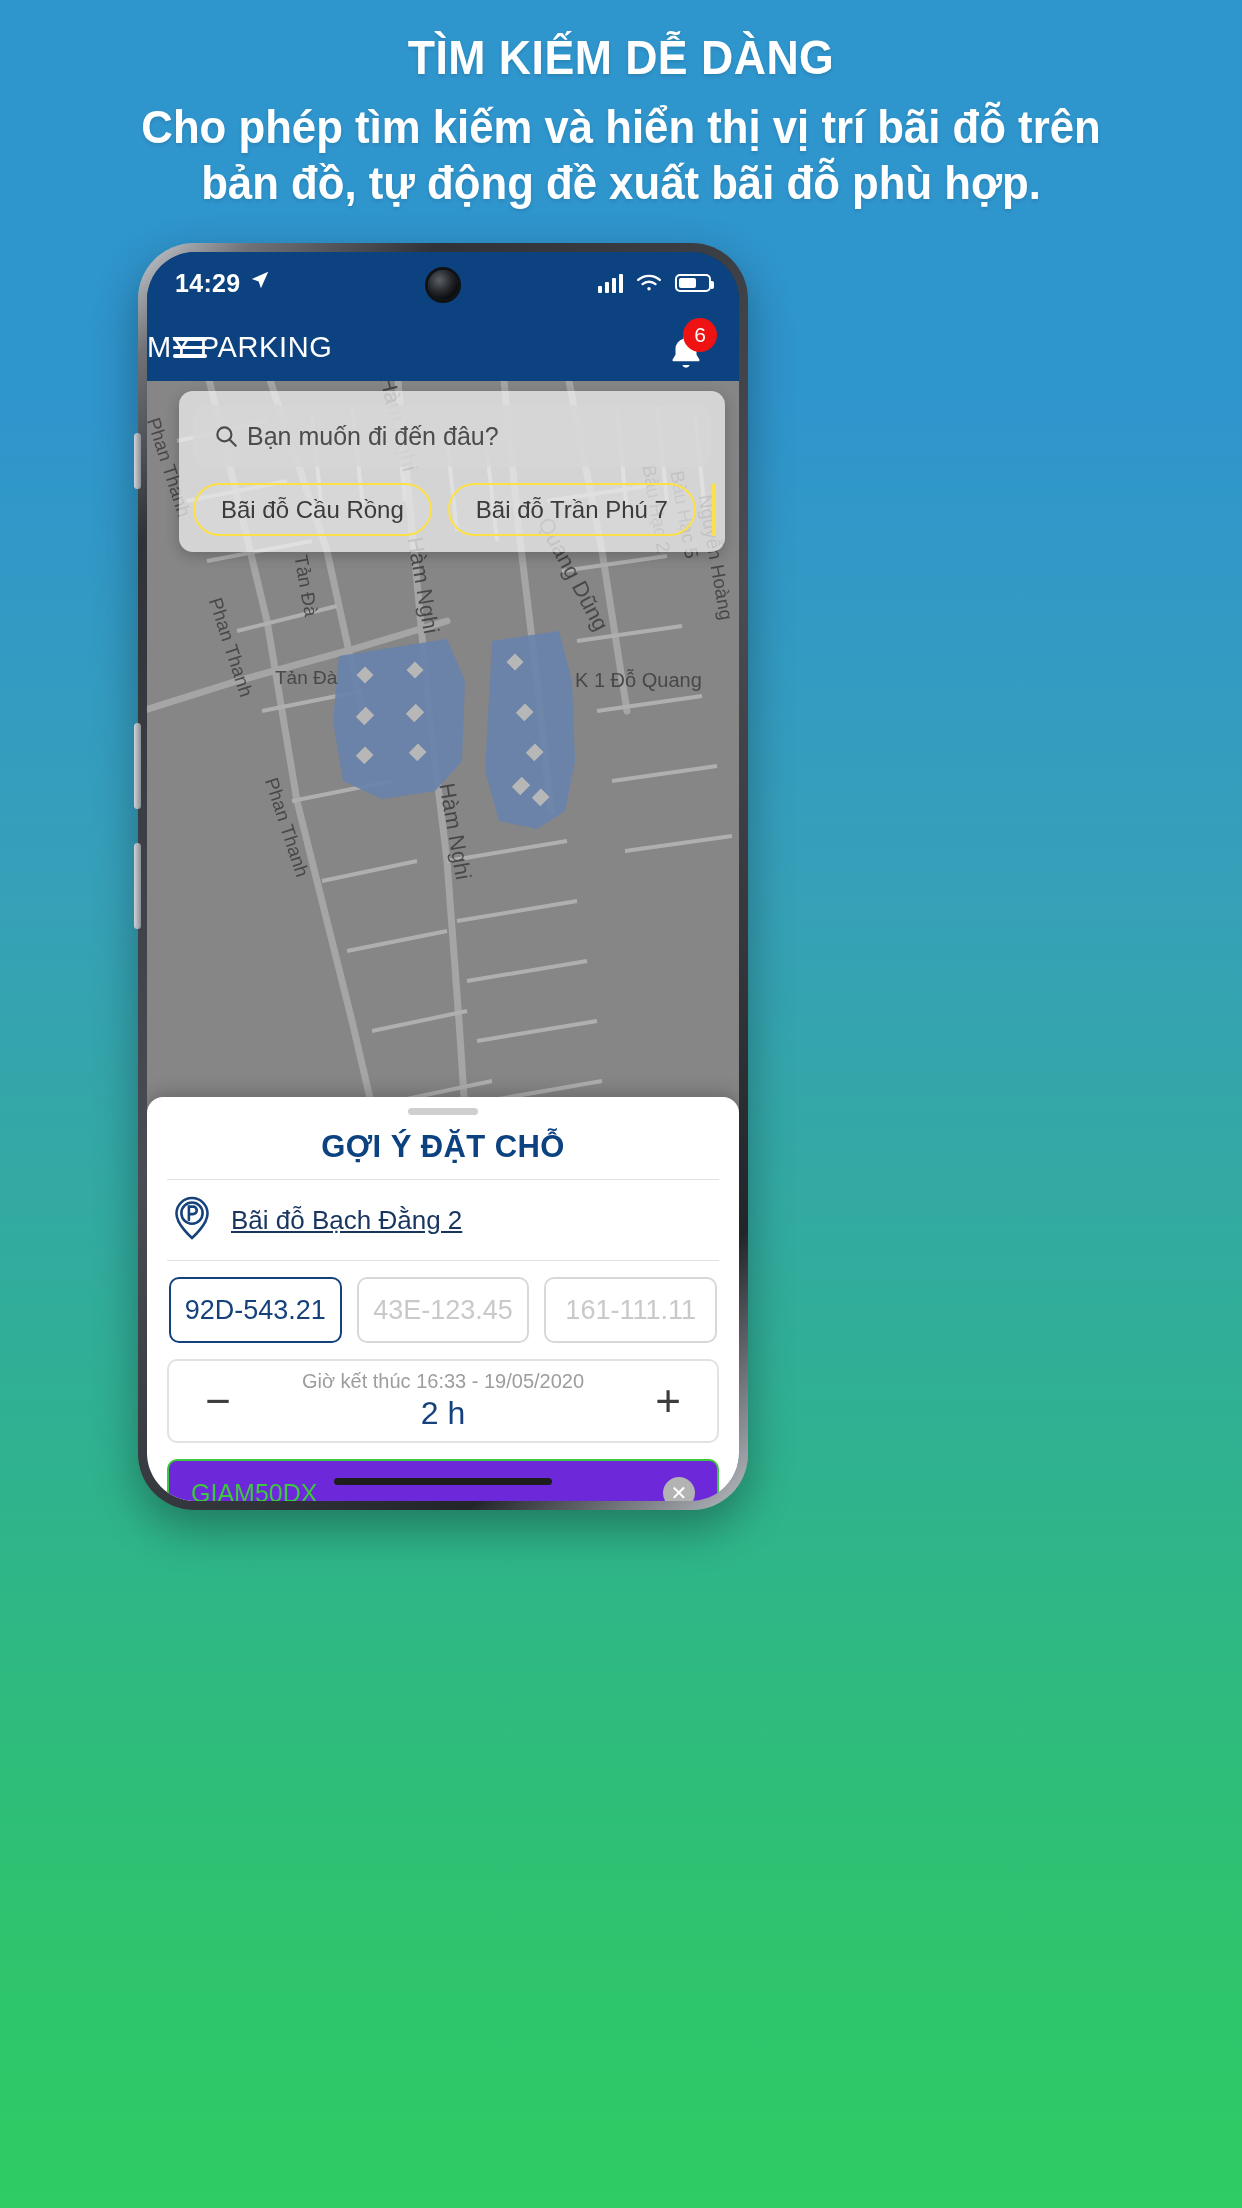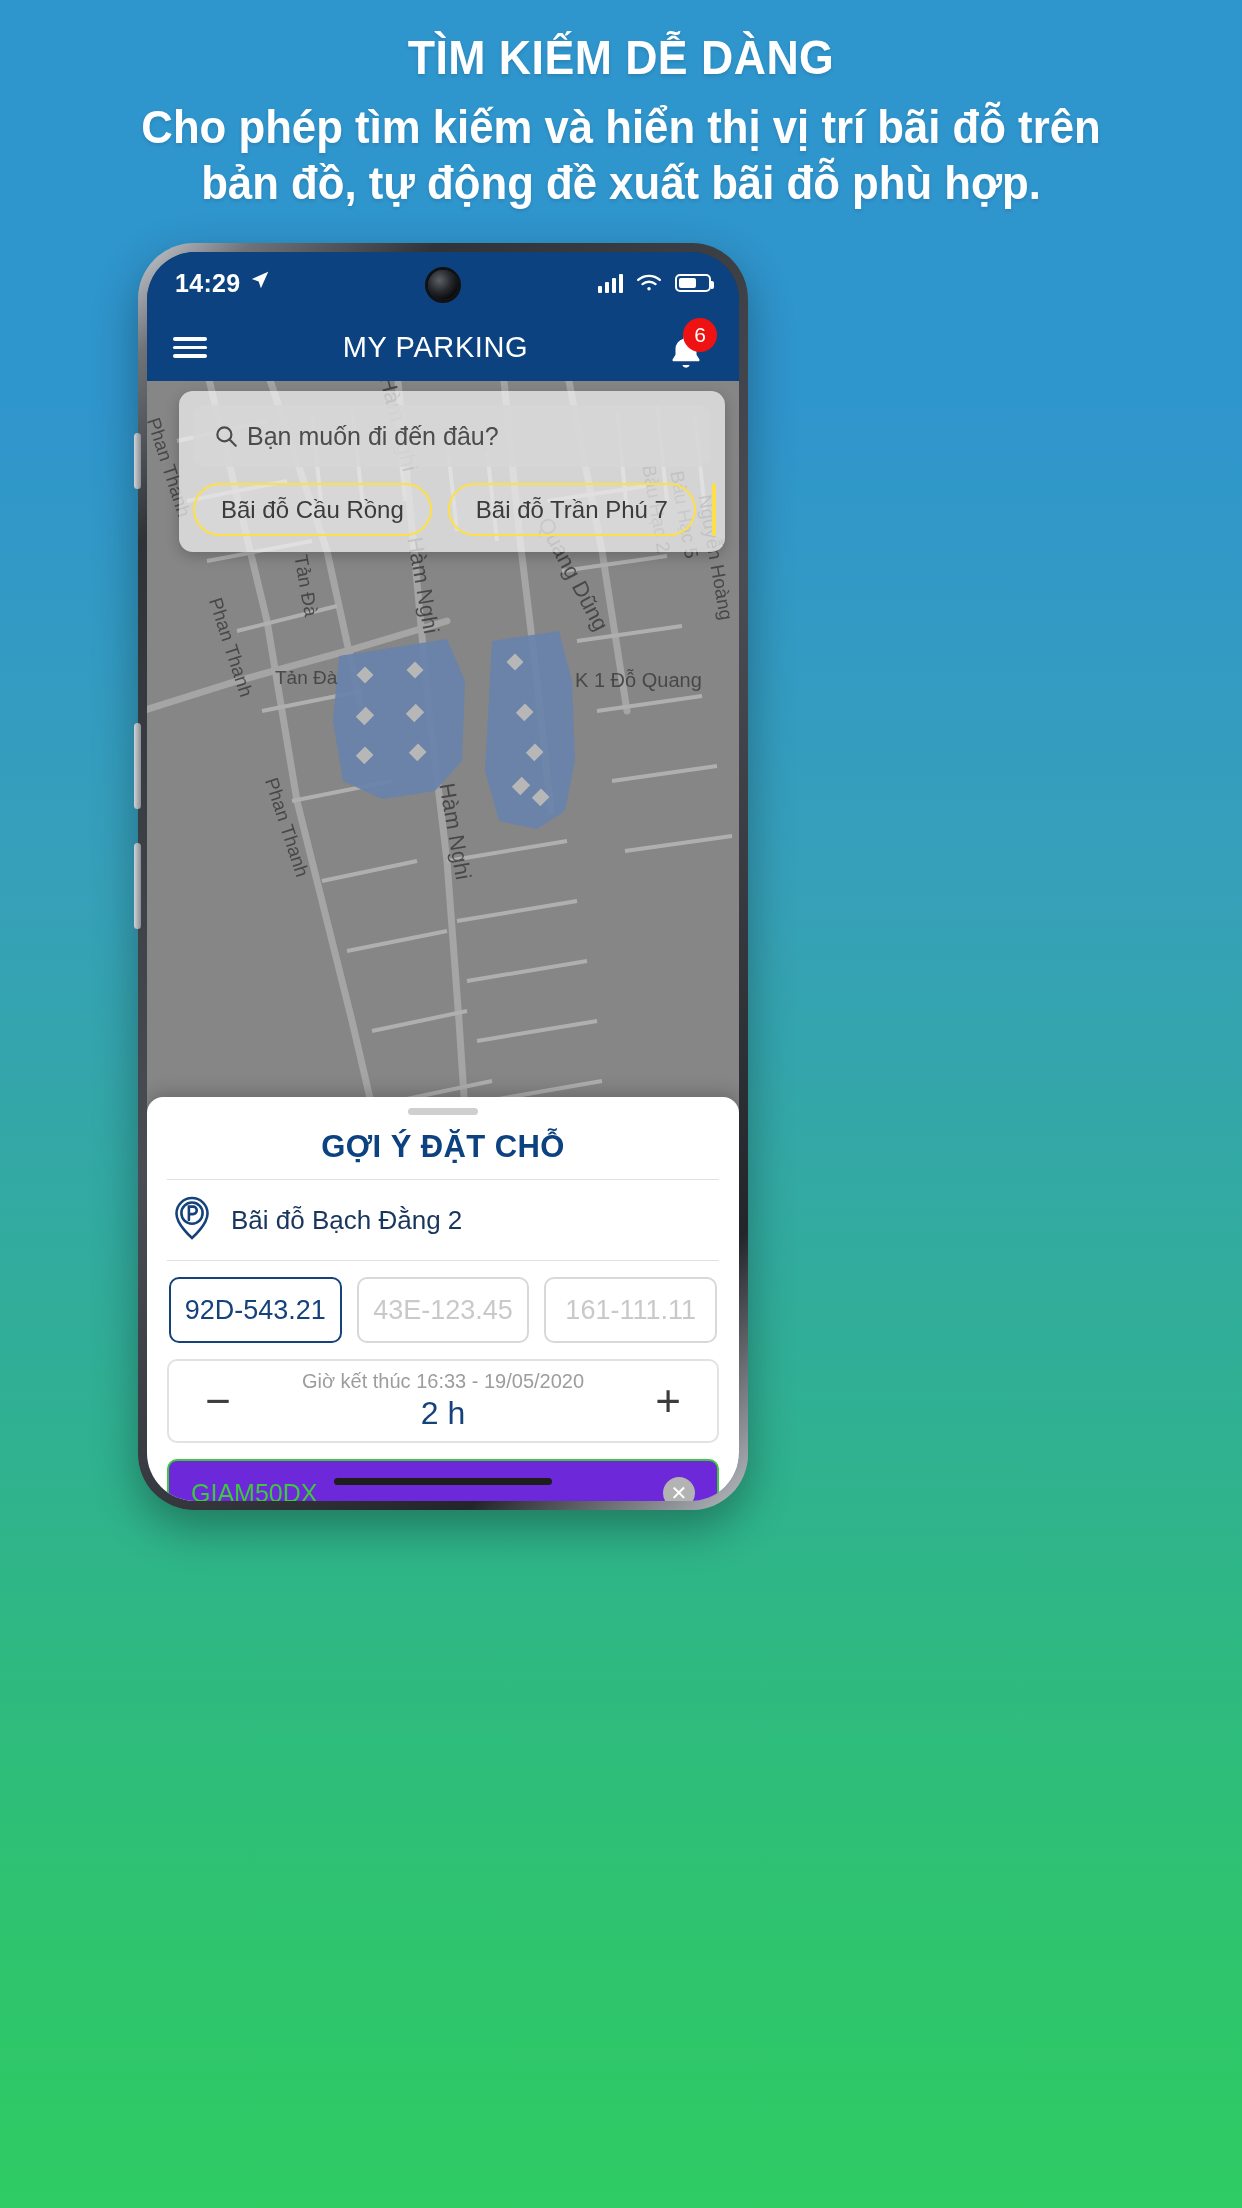--- a/index.html
+++ b/index.html
@@ -73,21 +73,21 @@
   }
 
   
   .appbar {
     position:absolute; left:0; top:62px; width:100%; height:67px;
     background:#0d4280; display:flex; align-items:center; padding:0 26px;
   }
   .hamburger { width:34px; cursor:pointer; }
   .hamburger span { display:block; height:3.5px; background:#fff; border-radius:2px; margin:5px 0; }
   .appbar-title {
-    position:absolute; left:0; right:15px; text-align:center;
+    position:absolute; left:0; right:15px; 
     color:#fff; font-size:29px; letter-spacing:.6px; pointer-events:none;
   }
   .bell-wrap { margin-left:auto; position:relative; width:52px; height:52px; }
   .bell { position:absolute; left:4px; top:9px; }
   .badge {
     position:absolute; right:-4px; top:-4px; min-width:34px; height:34px;
     background:#ef1212; border-radius:50%; color:#fff; font-size:21px;
     display:flex; align-items:center; justify-content:center; font-weight:500;
   }
 
@@ -151,21 +151,21 @@
     width:70px;height:7px;border-radius:5px;background:#cfcfcf;
     margin:11px auto 0;
   }
   .sheet-title {
     text-align:center; color:#0d4280; font-size:31px; font-weight:bold;
     letter-spacing:.4px; margin-top:14px; padding-bottom:14px;
     border-bottom:1px solid #e1e1e1;
   }
   .lot-row { display:flex; align-items:center; gap:20px; padding:16px 4px 16px 6px;
     border-bottom:1px solid #e1e1e1; }
-  .lot-name { color:#18355e; font-size:26px; }
+  .lot-name { color:#18355e; font-size:26px;text-decoration:underline; }
 
   .plates { display:flex; gap:15px; padding:16px 2px 0 2px; }
   .plate {
     flex:1; height:66px; border:2px solid #d8d8d8; border-radius:10px;
     display:flex; align-items:center; justify-content:center;
     font-size:27px; color:#c9c9c9;
   }
   .plate.sel { border:2.5px solid #16427c; color:#16427c; }
 
   .stepper {

